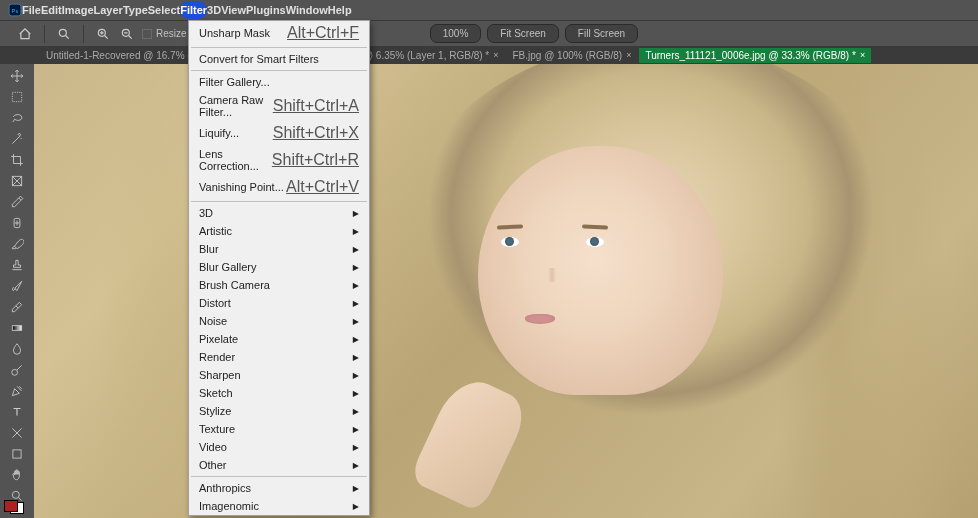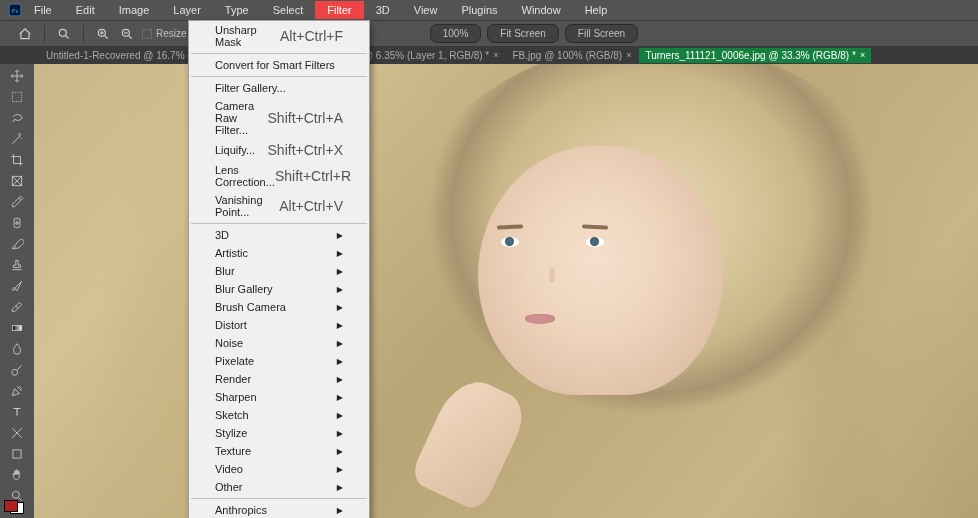--- a/index.html
+++ b/index.html
@@ -1,20 +1,20 @@
 <!DOCTYPE html>
 <html><head>
   <meta charset="utf-8">
   <style>
     * { box-sizing: border-box; margin: 0; padding: 0; font-family: Tahoma, Arial, sans-serif; }
     body { width: 978px; height: 518px; background: #323232; color: #e0e0e0; overflow: hidden; position: relative; }
     
     .menubar { height: 20px; background: #535353; display: flex; align-items: center; padding-left: 8px; font-size: 11px; }
-    .menubar-item { padding: 3px 12px; cursor: default; color: #e0e0e0; }
-    .menubar-item.open { background: #ef4444; color: #fff; }
+    .menubar-item { padding: 3px 0; cursor: default; color: #e0e0e0; font-weight: bold; }
+    .menubar-item.open { background: #1d4ed8; color: #fff; border-radius: 9px; }
     
     .toolbar { height: 26px; background: #535353; border-top: 1px solid #383838; display: flex; align-items: center; padding-left: 16px; gap: 6px; font-size: 10px; }
     .tool-icon { width: 18px; height: 18px; display: flex; align-items: center; justify-content: center; color: #c0c0c0; }
     .sep { width: 1px; height: 18px; background: #3a3a3a; margin: 0 4px; }
     .checkbox-row { display: flex; align-items: center; gap: 4px; color: #c0c0c0; }
     .checkbox { width: 10px; height: 10px; border: 1px solid #6a6a6a; }
     .pill-btn { padding: 3px 12px; background: #414141; border: 1px solid #2a2a2a; border-radius: 7px; color: #c0c0c0; font-size: 10px; }
     
     .tabbar { height: 18px; background: #3a3a3a; display: flex; align-items: center; font-size: 10px; padding-left: 40px; gap: 2px; overflow: hidden; white-space: nowrap; }
     .tab { padding: 2px 6px; color: #aaa; display: flex; align-items: center; gap: 4px; }
@@ -35,25 +35,25 @@
     .eye.r { left: 58.5%; top: 38%; }
     .iris { position: absolute; width: 9px; height: 9px; background: radial-gradient(circle, #4a6a7a 40%, #2a3a42 100%); border-radius: 50%; top: 0; left: 4px; }
     .brow { position: absolute; width: 26px; height: 4px; background: #8a7050; border-radius: 2px; }
     .brow.l { left: 49%; top: 35.5%; transform: rotate(-3deg);}
     .brow.r { left: 58%; top: 35.5%; transform: rotate(3deg);}
     .nose { position: absolute; left: 54.5%; top: 45%; width: 8px; height: 14px; background: linear-gradient(90deg, transparent, rgba(180,140,120,0.3), transparent); }
     .lips { position: absolute; left: 52%; top: 55%; width: 30px; height: 10px; background: radial-gradient(ellipse, #d09090 40%, #c08080 100%); border-radius: 40% 40% 50% 50%; }
     .hand { position: absolute; left: 42%; top: 70%; width: 80px; height: 120px; background: linear-gradient(120deg, #f0d8c0 0%, #e4c8ac 60%, #d8bca0 100%); border-radius: 40% 30% 20% 20%; transform: rotate(25deg); }
     
     .dropdown { position: absolute; left: 188px; top: 20px; width: 182px; background: #f0f0f0; border: 1px solid #a0a0a0; color: #222; font-size: 11px; box-shadow: 2px 3px 6px rgba(0,0,0,0.4); z-index: 100; }
-    .dd-item { padding: 3px 26px; display: flex; justify-content: space-between; align-items: center; cursor: default; position: relative; }
+    .dd-item { padding: 3px 10px; display: flex; justify-content: space-between; align-items: center; cursor: default; position: relative; }
     .dd-item.highlighted { background: #0a64ff; color: #fff; border: 2px solid #d00000; margin: -2px; padding: 3px 10px; }
     .dd-sep { height: 1px; background: #c0c0c0; margin: 2px 2px; }
     .dd-arrow { font-size: 8px; }
-    .dd-shortcut { color: #555; font-size: 14px; }
+    .dd-shortcut { color: #555; font-size: 16px; text-decoration: underline; }
     .cursor-img { position: absolute; left: 55px; top: 2px; font-size: 10px; color: #fff; pointer-events: none; }
     
     .swatch-box { position: absolute; left: 4px; top: 500px; width: 20px; height: 14px; display:flex; }
     .swatch-front { width: 14px; height: 12px; background: #b02020; border: 1px solid #000; position: absolute; z-index:2; }
     .swatch-back { width: 14px; height: 12px; background: #fff; border: 1px solid #000; position: absolute; left: 6px; top: 2px; }
     
     svg { width: 14px; height: 14px; }
   </style>
 </head>
 <body>

